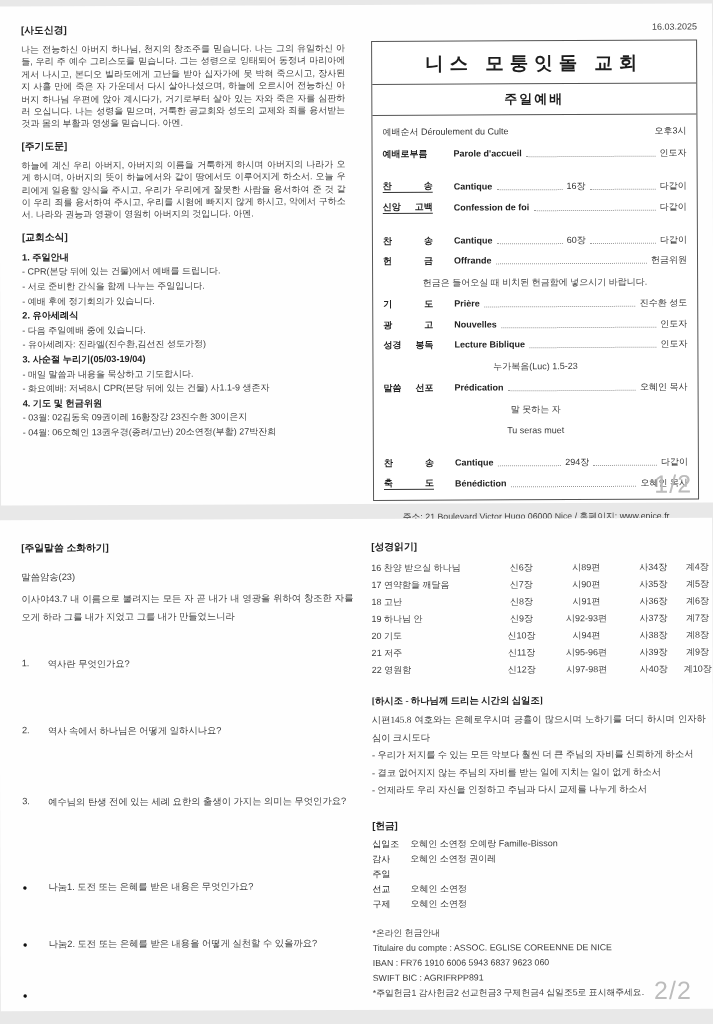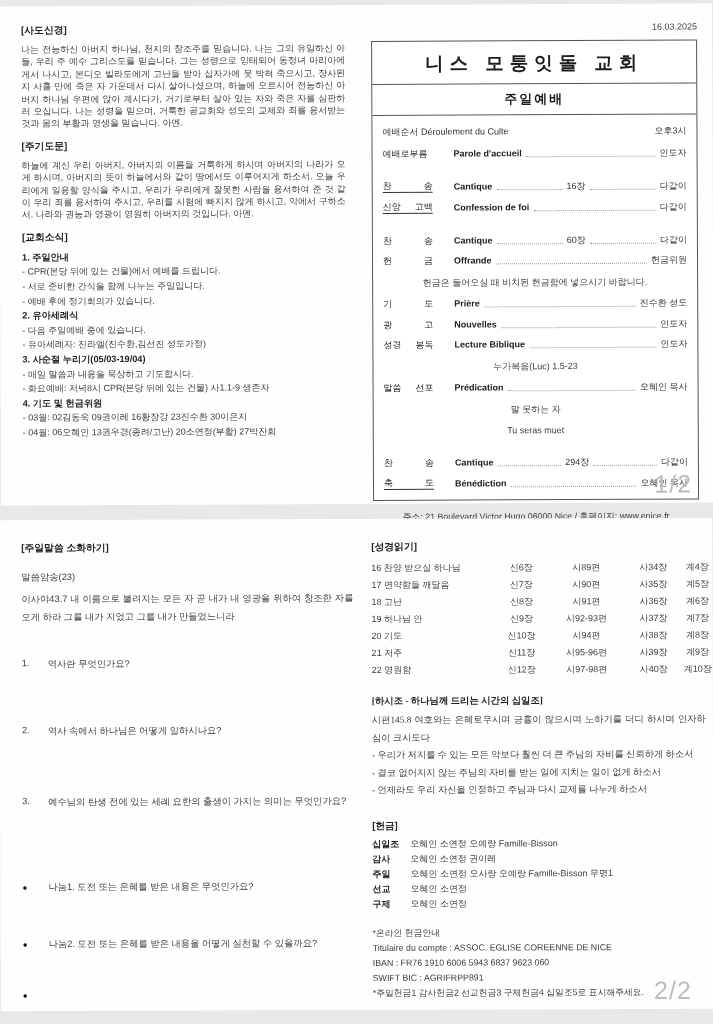--- a/index.html
+++ b/index.html
@@ -34,21 +34,21 @@
     text-align:center;font-size:18.5px;font-weight:bold;color:#1d1d1d;
     letter-spacing:6px;padding:9px 0 8px 0;border-bottom:1.4px solid #555;
   }
   .box-h2{
     text-align:center;font-size:13px;font-weight:bold;color:#1d1d1d;
     letter-spacing:2px;padding:6px 0 6px 0;border-bottom:1.4px solid #555;
   }
   .box-body{padding:8px 10px 10px 10px;}
   .order-head{display:flex;justify-content:space-between;font-size:9px;color:#333;margin:2px 0 10px 0;}
   .order-row{display:flex;align-items:flex-end;font-size:9px;line-height:11px;margin:0 0 9.5px 0;white-space:nowrap;}
-  .ko{display:inline-block;width:50px;font-weight:normal;color:#222;
+  .ko{display:inline-block;width:50px;font-weight:bold;color:#222;
       text-align:justify;text-align-last:justify;}
   .ko.u{border-bottom:1px solid #333;}
   .fr{font-weight:bold;color:#222;margin-left:21px;}
   .leader{flex:1 1 auto;border-bottom:1.2px dotted #9a9a9a;margin:0 4px 2px 4px;min-width:8px;}
   .midv{color:#333;margin-top:12px;}
   .rv{color:#333;}
   .order-note{text-align:center;font-size:9px;color:#3c3c3c;margin:0 0 9.5px 0;}
   .addr{margin-top:9px;text-align:center;font-size:8.8px;line-height:15px;color:#3c3c3c;}
   .page-marker{
     position:absolute;right:22px;font-size:25px;color:#bcbcbc;font-weight:400;letter-spacing:1px;
@@ -76,21 +76,21 @@
     font-size:9px;line-height:17px;color:#3c3c3c;}
   .scripture-grid .c{white-space:nowrap;}
   .scripture-grid .cc{text-align:center;}
   .hasijo{margin-top:16px;font-family:Liberation Serif, serif;}
   .hasijo-title{font-weight:bold;font-size:9.4px;color:#222;margin-bottom:4px;}
   .hasijo-verse{font-size:9.3px;line-height:17.5px;text-align:justify;color:#3c3c3c;}
   .hasijo-line{font-size:9.3px;line-height:17.5px;color:#3c3c3c;}
   .offering{margin-top:20px;}
   .off-title{font-weight:bold;font-size:9.6px;color:#222;margin-bottom:4px;}
   .off-row{display:flex;font-size:9px;line-height:15.2px;color:#3c3c3c;}
-  .off-label{width:38px;flex:0 0 38px;font-weight:bold;color:#222;}
+  .off-label{width:38px;flex:0 0 38px;font-weight:normal;color:#222;}
   .online{margin-top:13px;font-size:8.8px;line-height:15px;color:#3c3c3c;}
   .online div{white-space:nowrap;}
 </style>
 </head>
 <body>
 
 <div class="page" id="page1">
 
   <div class="p1-left">
     <div class="sec-title">[사도신경]</div>
@@ -326,21 +326,20 @@
       <div class="off-row">
         <span class="off-label">십일조</span>
         <span>오혜인 소연정 오예랑 Famille-Bisson</span>
       </div>
       <div class="off-row">
         <span class="off-label">감사</span>
         <span>오혜인 소연정 권이레</span>
       </div>
       <div class="off-row">
         <span class="off-label">주일</span>
-        <span>오혜인 소연정 오사랑 오예랑 Famille-Bisson 무명1</span>
       </div>
       <div class="off-row">
         <span class="off-label">선교</span>
         <span>오혜인 소연정</span>
       </div>
       <div class="off-row">
         <span class="off-label">구제</span>
         <span>오혜인 소연정</span>
       </div>
     </div>

